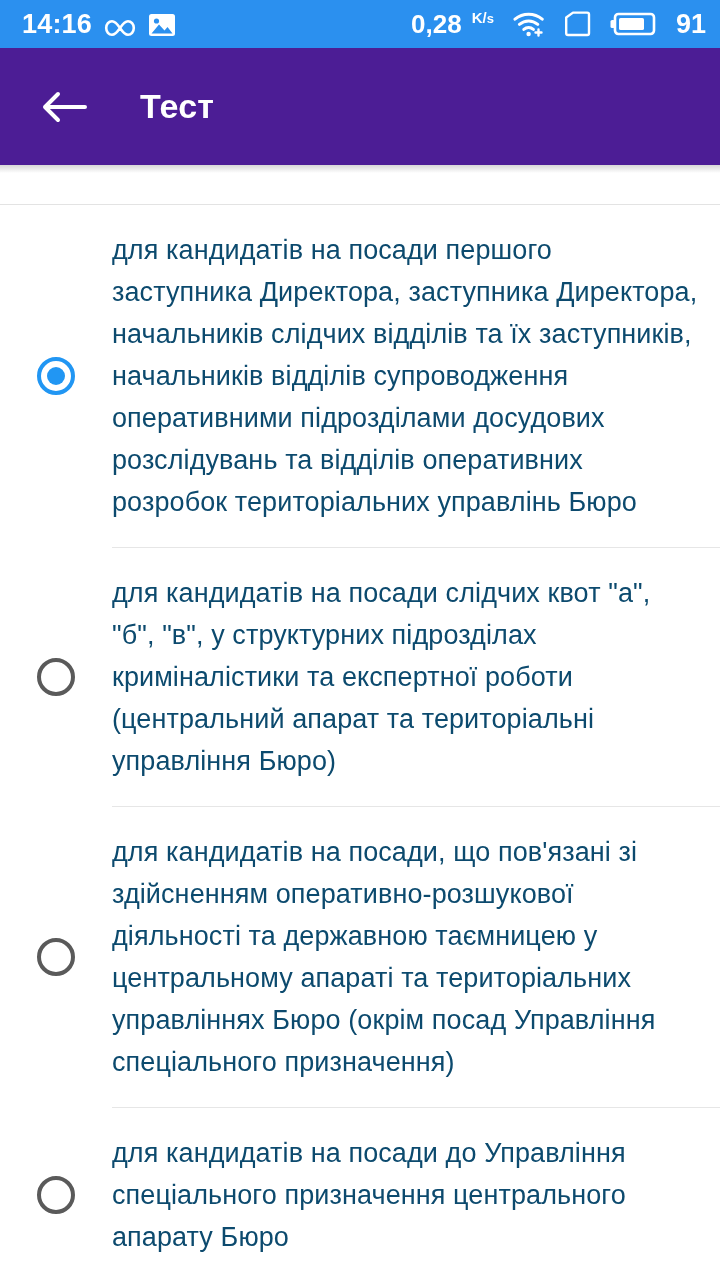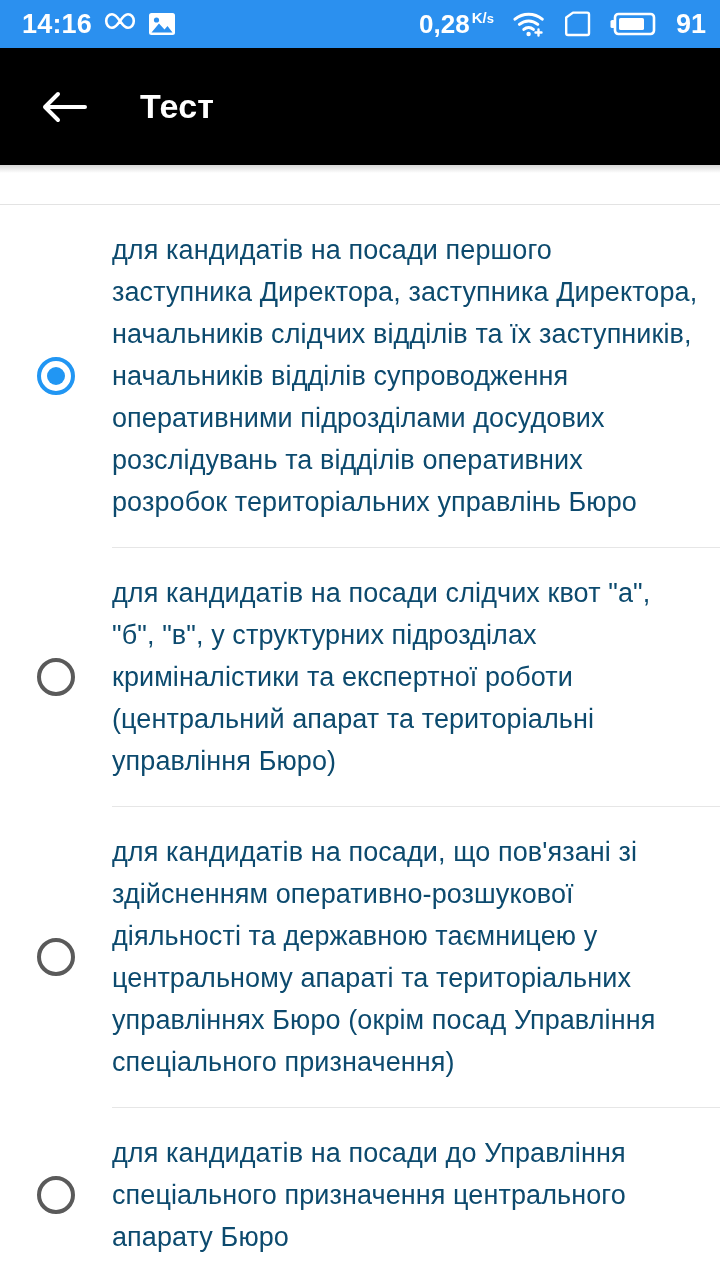--- a/index.html
+++ b/index.html
@@ -14,35 +14,35 @@
   .status-bar{
     position:relative;
     height:48px;
     background:#2B90EF;
     display:flex;
     align-items:center;
     justify-content:space-between;
     padding:0 14px 0 22px;
     color:#ffffff;
   }
-  .status-left{ display:flex; align-items:flex-start; gap:11px; }
+  .status-left{ display:flex; align-items:flex-end; gap:11px; }
   .status-right{ display:flex; align-items:center; gap:19px; }
   .status-clock{ font-size:27px; font-weight:700; letter-spacing:.2px; line-height:1; }
   .net-speed{ display:flex; align-items:flex-start; font-weight:700; line-height:1; }
   .net-speed .num{ font-size:26px; }
-  .net-speed .unit{ font-size:15px; position:relative; top:-1px; margin-left:2px; }
+  .net-speed .unit{ font-size:15px; position:relative; top:-1px; margin-left:10px; }
   .net-speed .unit .den{ font-size:13px; }
   .ico{ display:inline-flex; align-items:center; justify-content:center; }
   .batt-num{ font-size:27px; font-weight:700; line-height:1; margin-left:1px; }
 
   
   .app-bar{
     position:relative;
     height:117px;
-    background:#000000;
+    background:#4c1d95;
     display:flex;
     align-items:center;
     padding-left:36px;
     color:#ffffff;
   }
   .back-btn{
     width:56px; height:56px;
     display:flex; align-items:center; justify-content:center;
     cursor:pointer;
   }

